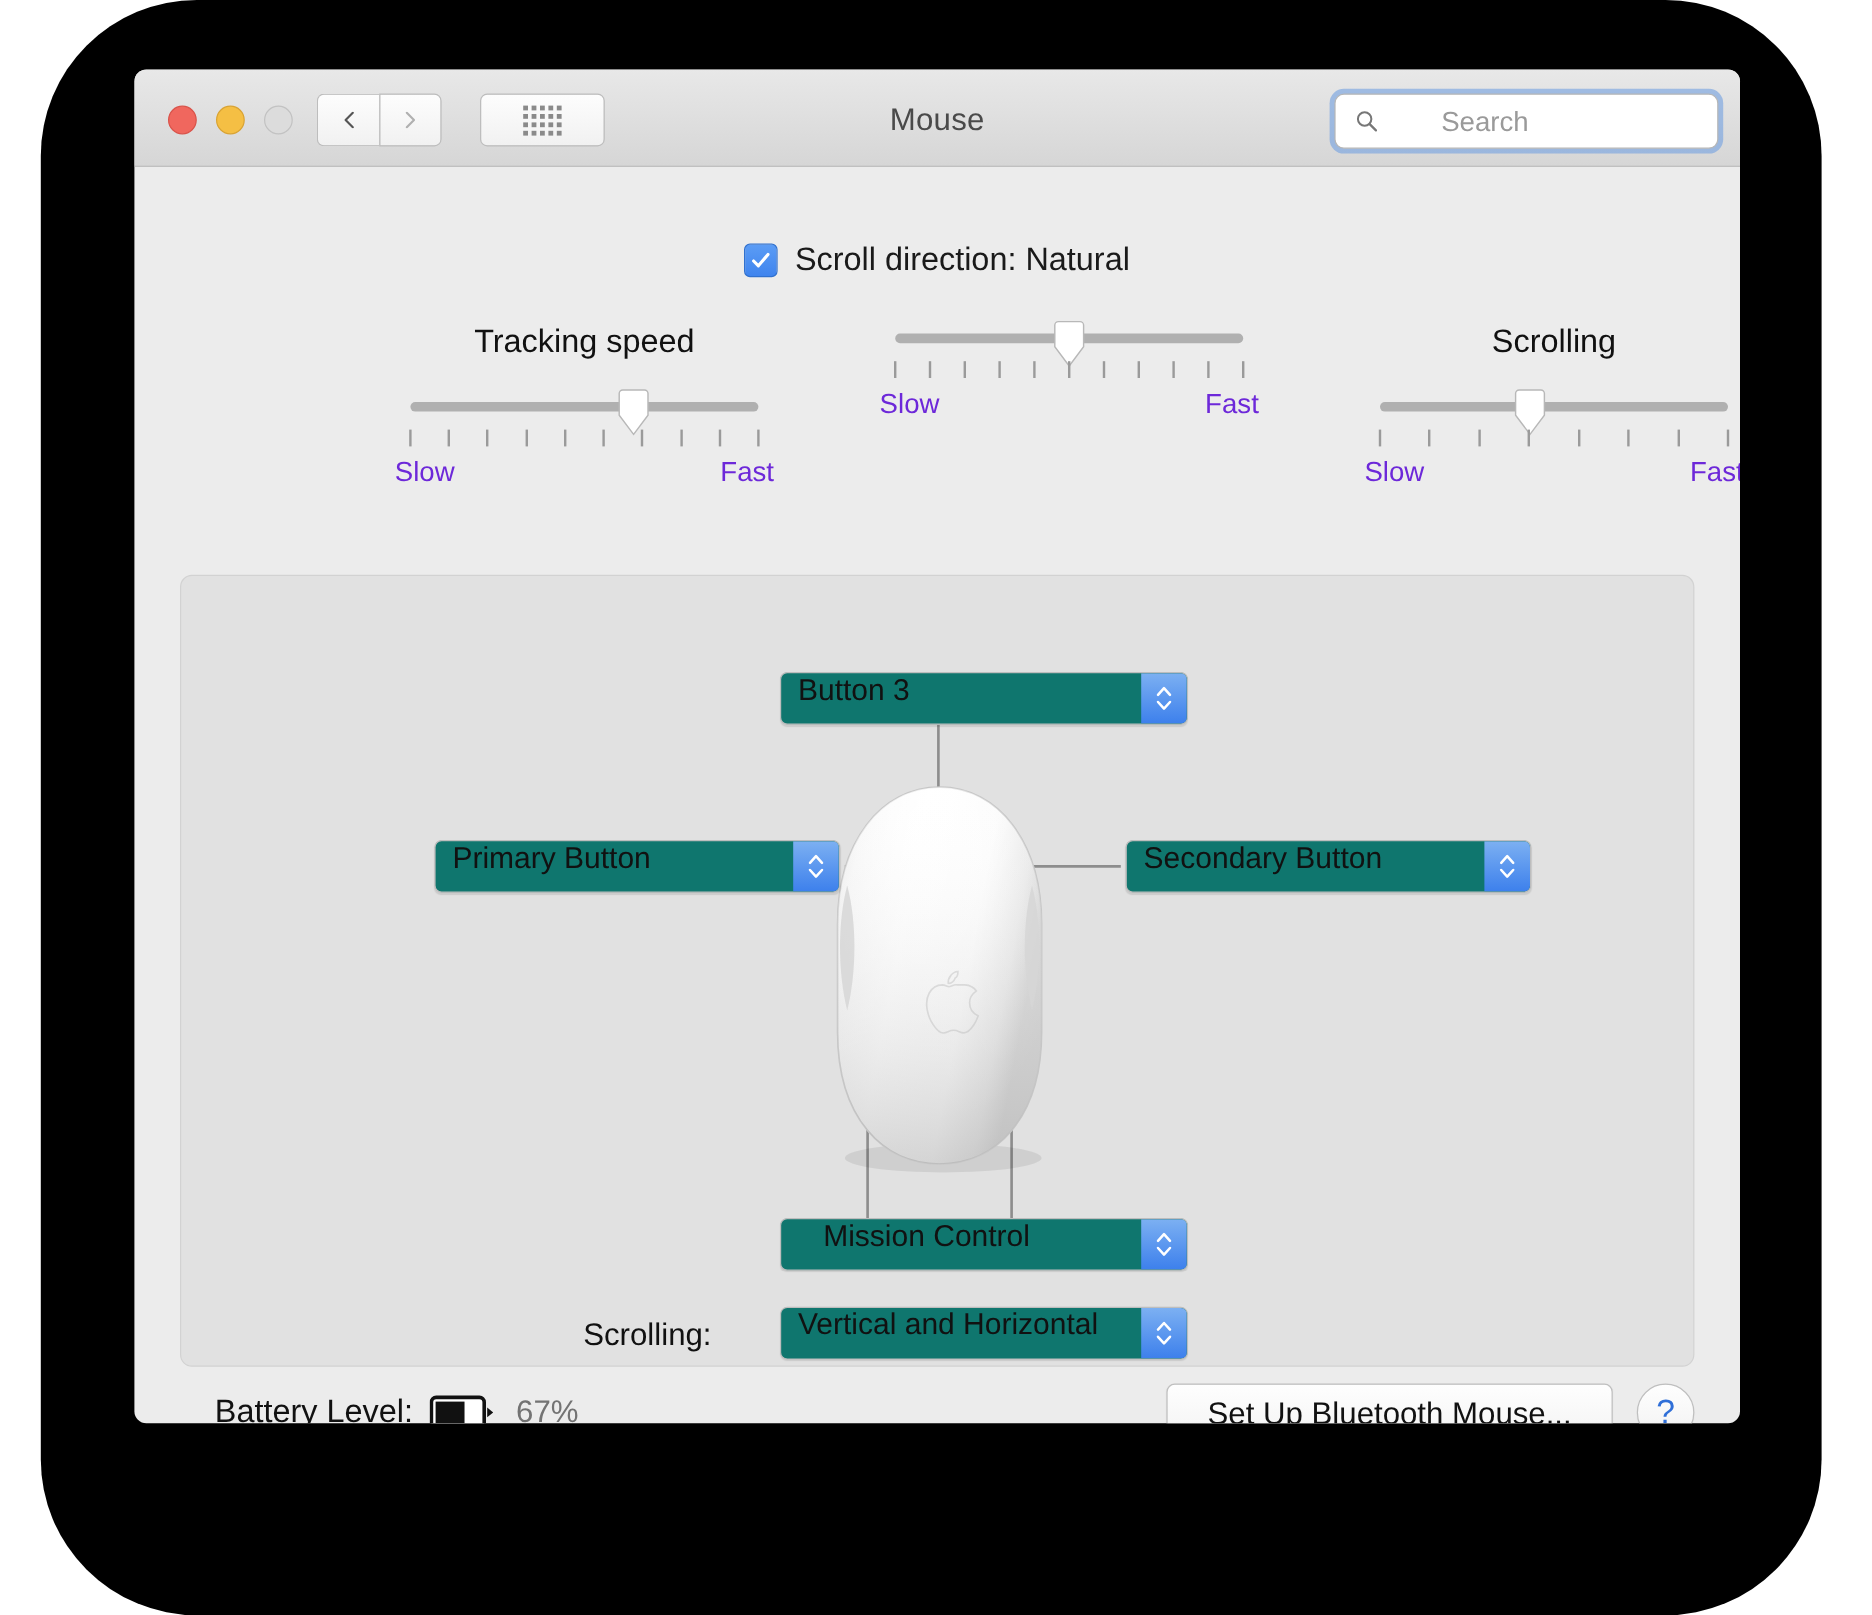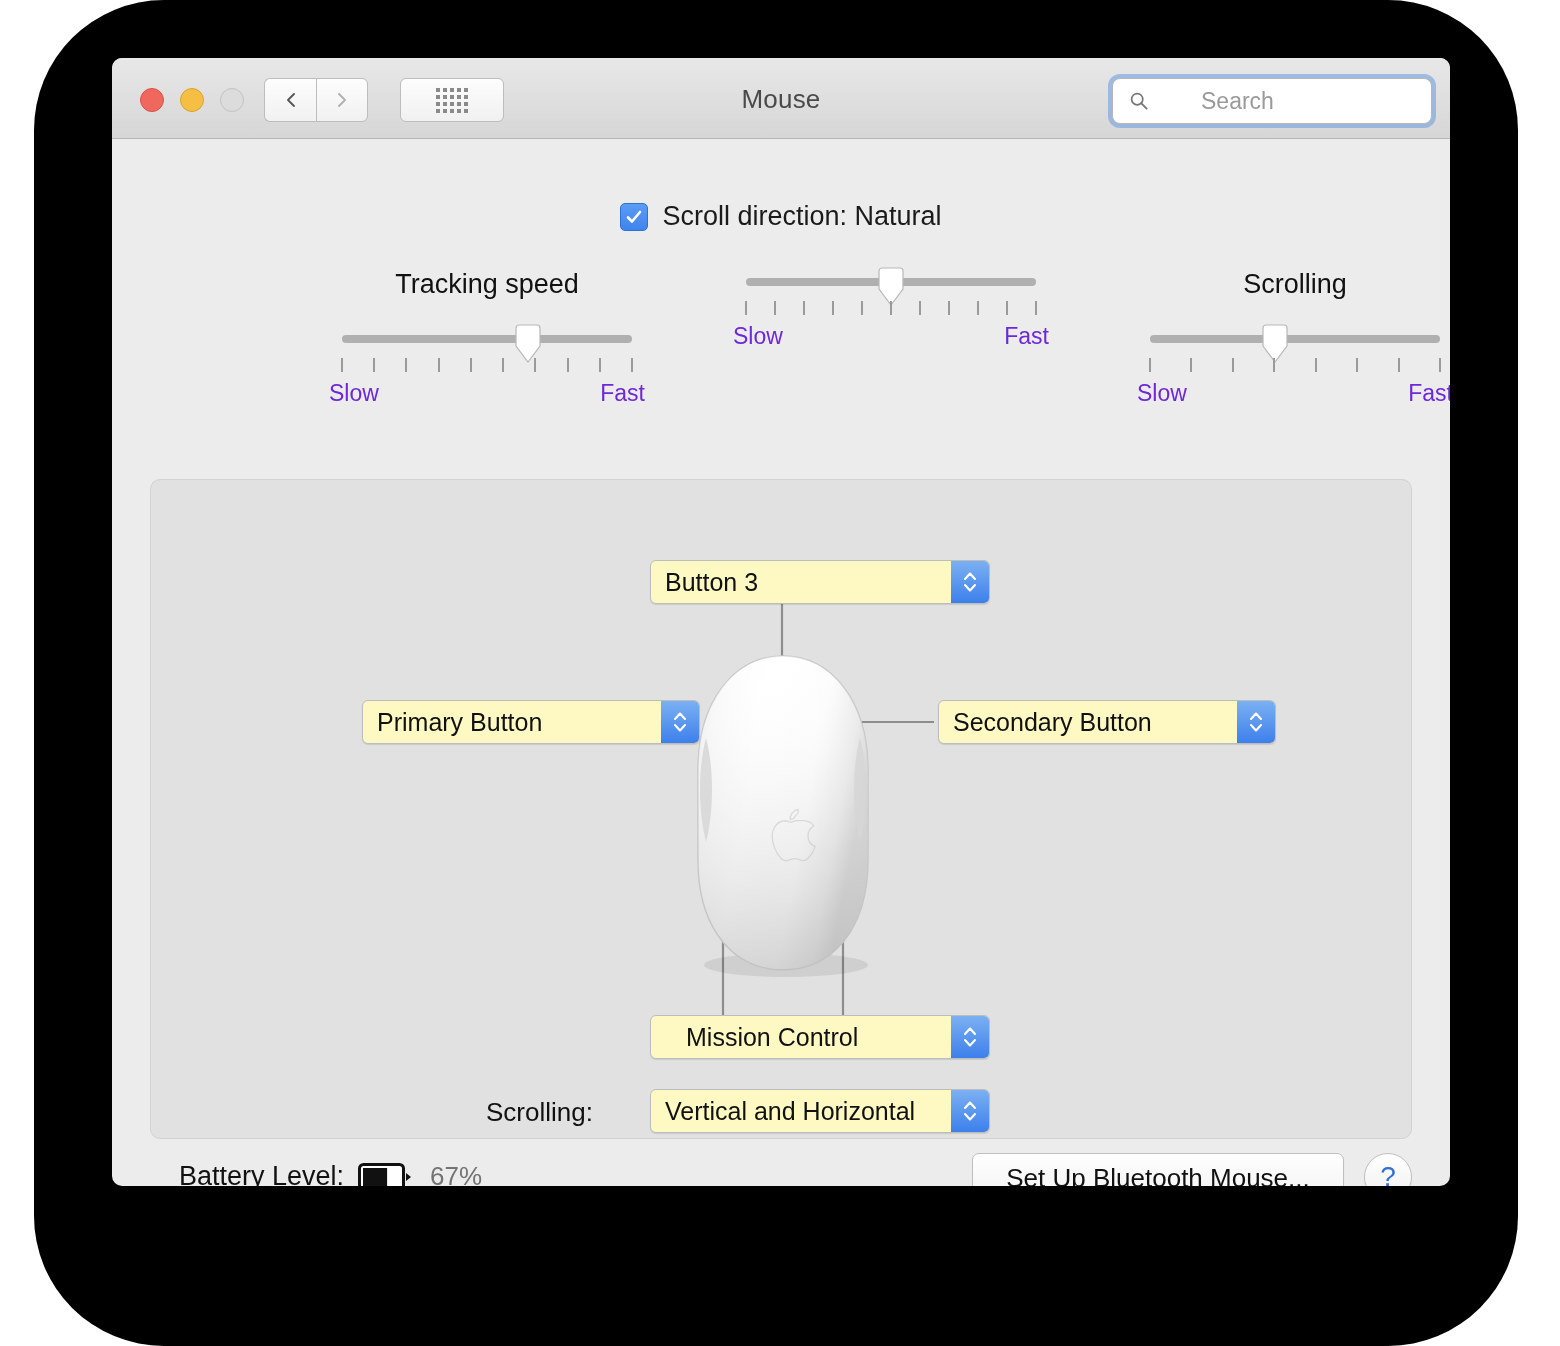--- a/index.html
+++ b/index.html
@@ -221,26 +221,26 @@
     background: #e1e1e1;
     border: 1px solid #d2d2d2;
     border-radius: 10px;
     box-sizing: border-box;
   }
 
   
   .popup {
     position: absolute;
     height: 44px;
-    background: #fef9c3;
+    background: #0f766e;
     border: 1px solid #bdbdbd;
     border-radius: 6px;
     box-sizing: border-box;
     display: flex;
-    align-items: center;
+    align-items: flex-start;
     box-shadow: 0 1px 1px rgba(0,0,0,0.10);
     overflow: hidden;
   }
   .popup .plabel {
     flex: 1;
     padding-left: 14px;
     font-size: 25px;
     color: #111;
     white-space: nowrap;
   }

